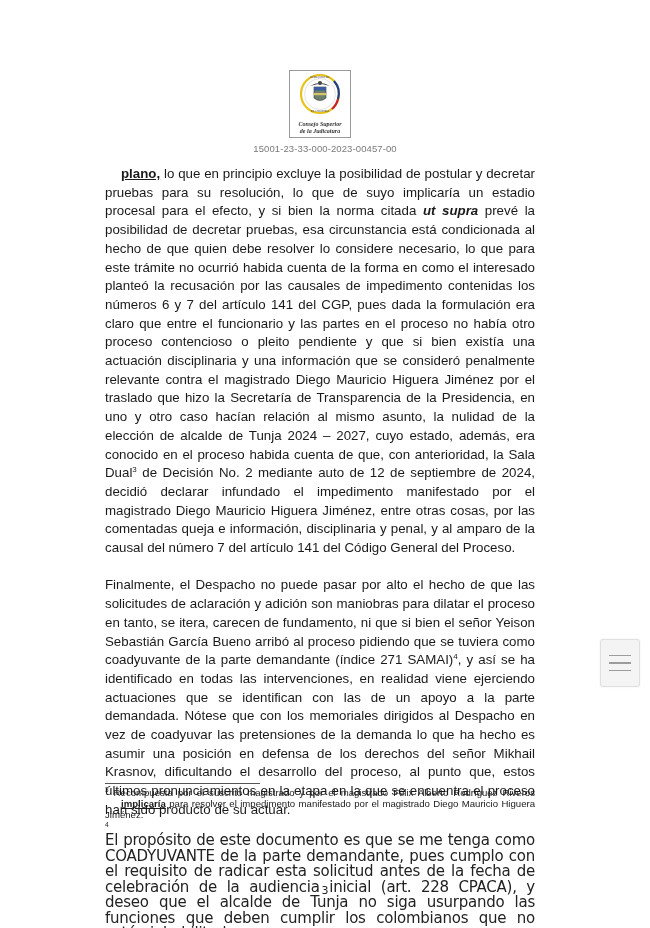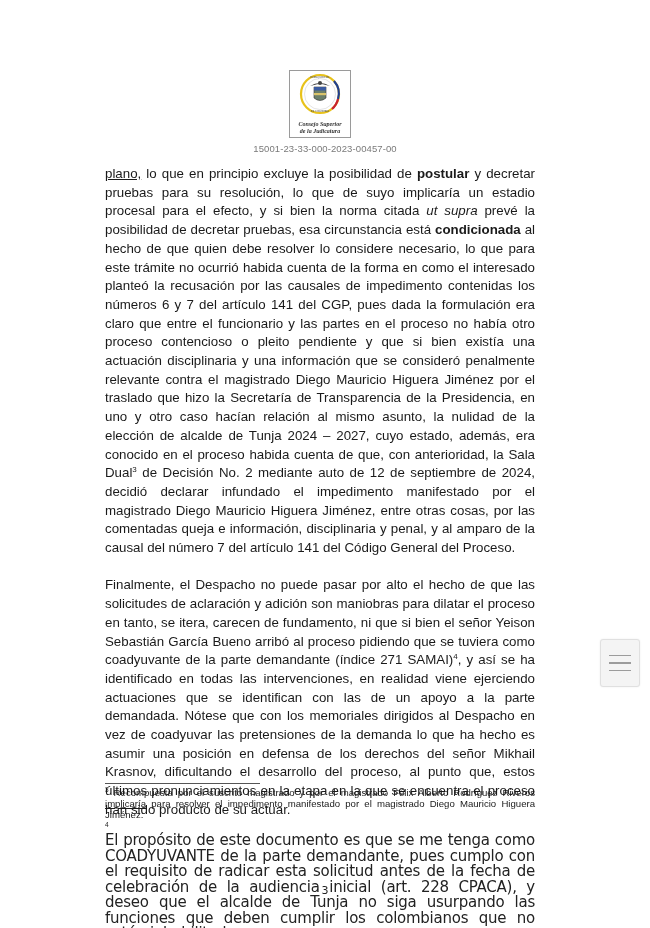--- a/index.html
+++ b/index.html
@@ -5,23 +5,23 @@
   html, body { margin: 0; padding: 0; background: #ffffff; }
   body { width: 650px; height: 928px; position: relative; overflow: hidden; font-family: "Liberation Sans", sans-serif; color: #1a1a1a; }
   .page { position: absolute; left: 0; top: 16px; width: 650px; height: 928px; background: #fff; }
   .logo { position: absolute; left: 289px; top: 54px; width: 62px; height: 68px; border: 1px solid #9a9a9a; background: #fff; box-sizing: border-box; }
   .logo svg { display: block; }
   .logo-caption { position: absolute; left: 0; right: 0; bottom: 3px; text-align: center; font-family: "Liberation Serif", serif; font-style: italic; font-weight: bold; font-size: 6px; line-height: 6.5px; color: #333; }
   .case-number { position: absolute; left: 0; width: 650px; top: 127px; text-align: center; font-size: 9.5px; color: #7a7a7a; letter-spacing: 0.1px; }
   .body-text { position: absolute; left: 105px; width: 430px; top: 149px; font-size: 13.3px; line-height: 18.7px; text-align: justify; }
   .body-text p { margin: 0; }
   .body-text p + p { margin-top: 18.7px; }
-  .u-bold { font-weight: normal; text-decoration: underline; }
-  .bold { font-weight: bold; }
-  .ital { font-style: italic; }
+  .u-bold { font-weight: bold; text-decoration: underline; margin-left: 16px; }
+  .bold { font-weight: normal; }
+  .ital { font-style: italic; font-weight: bold; }
   sup { font-size: 8px; line-height: 0; vertical-align: super; }
   .fn-rule { position: absolute; left: 105px; top: 767px; width: 155px; height: 1px; background: #555; }
   .footnote { position: absolute; left: 105px; width: 430px; top: 771px; font-size: 9.6px; line-height: 11.2px; text-align: justify; }
   .fn-num { font-size: 6.5px; vertical-align: super; line-height: 0; }
   .fn4-marker { position: absolute; left: 105px; top: 805px; font-size: 6.5px; }
   .quote-img { position: absolute; left: 105px; width: 430px; top: 817px; font-family: "DejaVu Sans", sans-serif; font-size: 15px; line-height: 15.5px; text-align: justify; color: #222; letter-spacing: -0.25px; }
   .page-number { position: absolute; left: 0; width: 650px; top: 868px; text-align: center; font-family: "DejaVu Sans", sans-serif; font-size: 11px; color: #222; }
   .side-btn { position: absolute; left: 600px; top: 623px; width: 40px; height: 48px; background: #f4f4f4; border: 1px solid #e0e0e0; border-radius: 3px; box-sizing: border-box; display: flex; flex-direction: column; justify-content: center; align-items: center; gap: 6px; box-shadow: 0 0 2px rgba(0,0,0,0.08); cursor: pointer; }
   .side-btn span { display: block; width: 22px; height: 1.5px; background: #9c9c9c; }
 </style>

